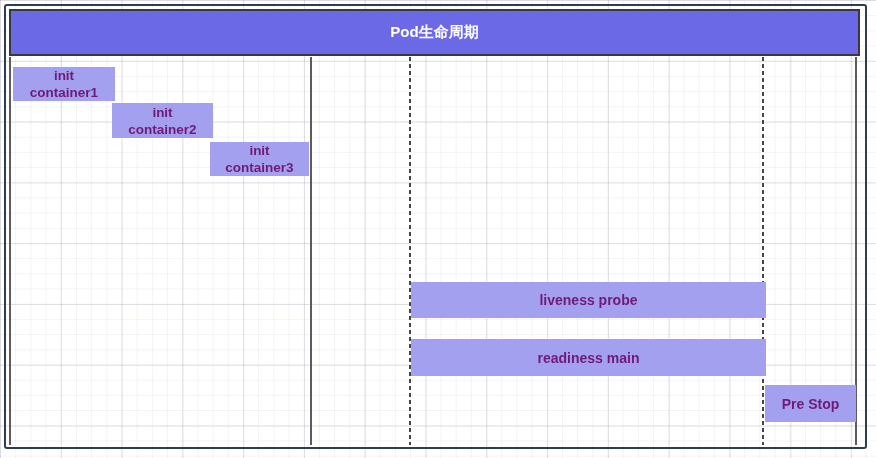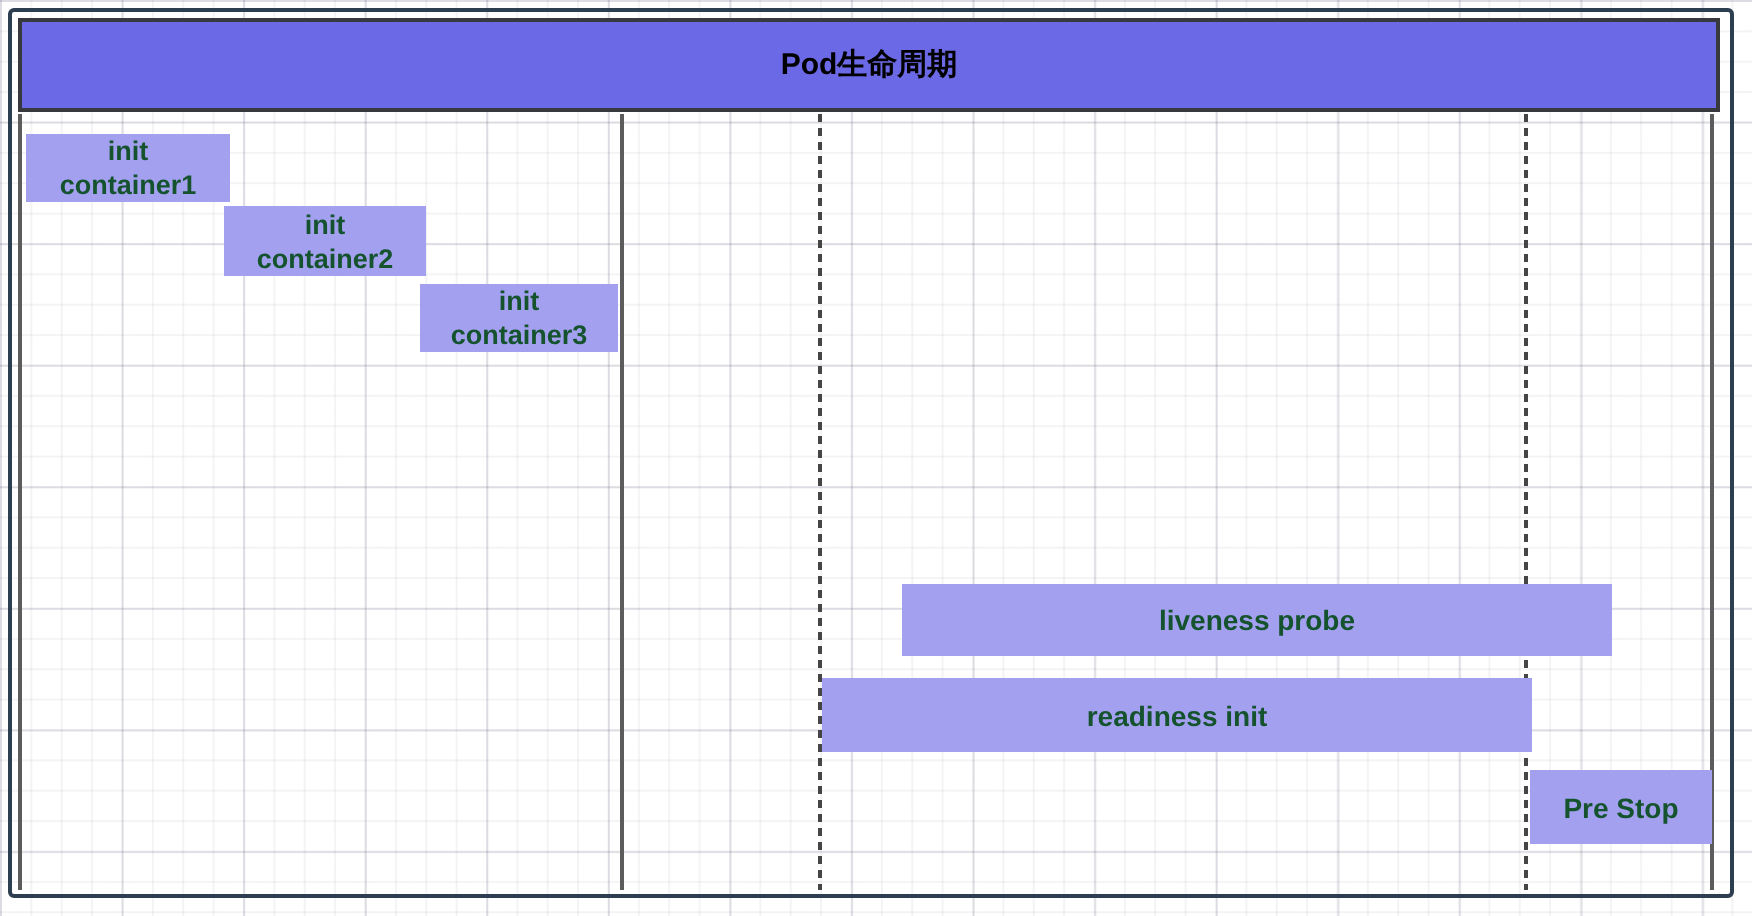--- a/index.html
+++ b/index.html
@@ -20,48 +20,48 @@
   }
   .frame{
     position:absolute;left:4px;top:4px;width:863px;height:445px;
     border:2px solid #2c3e50;border-radius:3px;
     box-sizing:border-box;
   }
   .title-bar{
     position:absolute;left:9px;top:9px;width:851px;height:47px;
     background:#6c69e6;border:2px solid #38383f;box-sizing:border-box;
     display:flex;align-items:center;justify-content:center;
-    font-size:15px;font-weight:bold;color:#000000;
+    font-size:15px;font-weight:bold;color:#ffffff;
   }
   .vline{
     position:absolute;top:57px;height:388px;width:2px;background:#5c5c5c;
   }
   .vline-left{left:9px;}
   .vline-mid{left:310px;}
   .vline-right{left:855px;}
   .vdash{
     position:absolute;top:57px;height:388px;width:2px;
     background-image:repeating-linear-gradient(to bottom,#454545 0 4px,transparent 4px 7px);
   }
   .vdash-1{left:409px;}
   .vdash-2{left:762px;}
   .bar{
     position:absolute;background:#a3a0f0;
     display:flex;align-items:center;justify-content:center;
-    font-weight:bold;color:#14532d;text-align:center;
+    font-weight:bold;color:#701a75;text-align:center;
     white-space:pre-line;z-index:2;box-sizing:border-box;
     font-size:14px;
   }
   .bar-init{font-size:13.5px;line-height:17px;}
   .bar-init1{left:13px;top:67px;width:102px;height:34px;}
   .bar-init2{left:112px;top:103px;width:101px;height:35px;}
   .bar-init3{left:210px;top:142px;width:99px;height:34px;}
   .bar-poststart{left:312px;top:188px;width:96px;height:37px;}
   .bar-main{left:312px;top:248px;width:544px;height:37px;}
-  .bar-liveness{left:411px;top:292px;width:355px;height:36px;margin-left:40px;}
+  .bar-liveness{left:411px;top:282px;width:355px;height:36px;}
   .bar-readiness{left:411px;top:339px;width:355px;height:37px;}
   .bar-prestop{left:765px;top:385px;width:91px;height:37px;}
 </style>
 </head>
 <body>
 
 <div class="canvas">
 
   <div class="frame"></div>
 
@@ -76,16 +76,16 @@
   <div class="vdash vdash-1"></div>
   <div class="vdash vdash-2"></div>
 
   <div class="bar bar-init bar-init1">init
 container1</div>
   <div class="bar bar-init bar-init2">init
 container2</div>
   <div class="bar bar-init bar-init3">init
 container3</div>
   <div class="bar bar-liveness">liveness probe</div>
-  <div class="bar bar-readiness">readiness init</div>
+  <div class="bar bar-readiness">readiness main</div>
   <div class="bar bar-prestop">Pre Stop</div>
 
 </div>
 
 </body></html>

